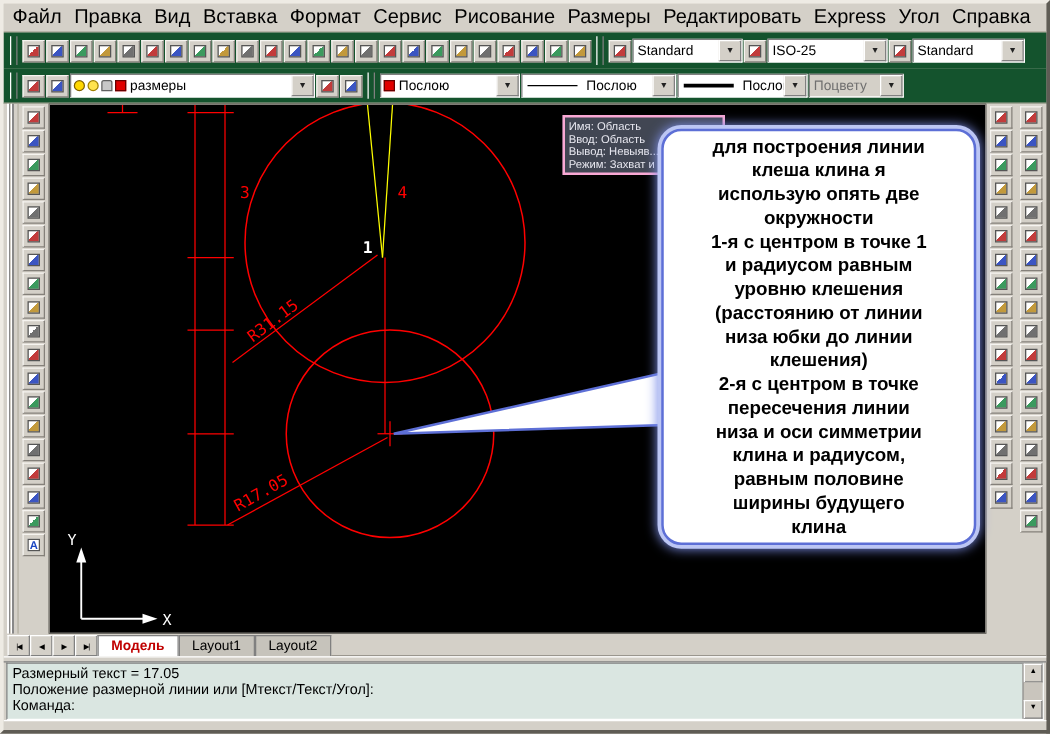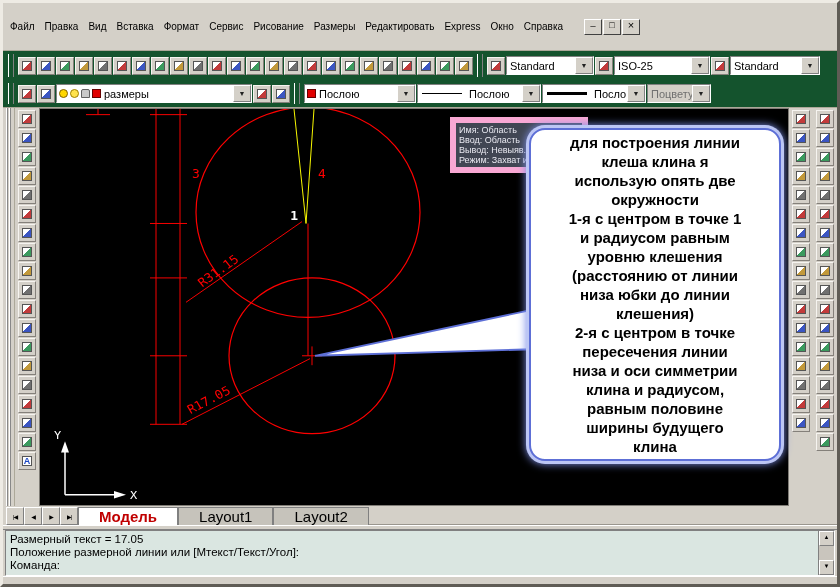--- a/index.html
+++ b/index.html
@@ -12,21 +12,21 @@
   .app-icon::before{content:"A";}
   .title-text{flex:1;white-space:nowrap;overflow:hidden;}
   .winbtn{width:16px;height:14px;flex:0 0 16px;background:#d4d0c8;border:1px solid;border-color:#fff #404040 #404040 #fff;color:#000;font-size:9px;line-height:11px;text-align:center;}
   .winbtn.min::before{content:"_";position:relative;top:-3px;}
   .winbtn.max::before{content:"□";}
   .winbtn.close::before{content:"×";font-size:11px;}
 
   
   .menubar{flex:0 0 19px;display:flex;align-items:center;padding:0 2px;border-bottom:1px solid #aca899;background:#d4d0c8;}
   .menu-items{display:flex;}
-  .menu-item{padding:18px 5px;font-size:10px;white-space:nowrap;}
+  .menu-item{padding:2px 5px;font-size:16px;white-space:nowrap;}
   .search-wrap{margin-left:auto;display:flex;align-items:center;gap:1px;}
   .search-input{width:146px;height:15px;font-size:10px;border:1px solid;border-color:#808080 #fff #fff #808080;padding:0 3px;font-family:"Liberation Sans",sans-serif;color:#555;background:#fff;}
   .mini-btn{width:14px;height:16px;background:#d4d0c8;border:1px solid;border-color:#fff #808080 #808080 #fff;display:flex;align-items:center;justify-content:center;}
   .mini-btn::before{content:"▼";font-size:6px;}
   .child-btns{display:flex;gap:1px;margin-left:16px;}
 
   
   .toolbar{display:flex;align-items:center;gap:1px;padding:2px;overflow:hidden;background:#14532d;}
   .toolbar.row1{flex:0 0 25px;}
   .toolbar.row2{flex:0 0 23px;border-bottom:1px solid #aca899;}
@@ -56,33 +56,33 @@
   .dd.disabled .ddtext{color:#707070;}
 
   
   .main{flex:1;display:flex;min-height:0;}
   .dockstrip{flex:0 0 11px;background:#d4d0c8;border-right:1px solid #aca899;background-image:linear-gradient(90deg,transparent 3px,#fff 3px,#fff 4px,#888 4px,#888 5px,transparent 5px,transparent 6px,#fff 6px,#fff 7px,#888 7px,#888 8px,transparent 8px);}
   .vtoolbar{flex:0 0 24px;display:flex;flex-direction:column;align-items:center;padding-top:2px;gap:1px;background:#d4d0c8;overflow:hidden;}
   .canvas{flex:1;position:relative;background:#000;min-width:0;border:1px solid #7f7c76;box-sizing:border-box;}
   svg.drawing{position:absolute;inset:0;width:100%;height:100%;}
   .drawing text{font-family:"DejaVu Sans Mono",monospace;}
 
-  .tooltip{position:absolute;left:410px;top:8px;width:120px;background:rgba(72,78,92,0.9);border:6px solid #f9a8d4;color:#e8e8f0;font-size:9px;line-height:10px;padding:2px 3px;z-index:1;}
+  .tooltip{position:absolute;left:410px;top:8px;width:120px;background:rgba(72,78,92,0.9);border:2px solid #f9a8d4;color:#e8e8f0;font-size:9px;line-height:10px;padding:2px 3px;z-index:1;}
   .tip-line{white-space:nowrap;overflow:hidden;}
 
   .callout{position:absolute;left:489px;top:19px;width:252px;box-sizing:border-box;background:#fff;border:2px solid #5d6fd6;border-radius:16px;box-shadow:0 0 0 3px #bcc6f4,0 0 9px 3px #7e90ea;padding:3px 6px;z-index:2;font-weight:bold;font-size:15px;line-height:19px;text-align:center;color:#000;white-space:pre-line;}
 
   
   .tabsbar{flex:0 0 17px;display:flex;align-items:stretch;background:#d4d0c8;padding:1px 0 0 3px;}
   .tabnav{width:16px;flex:0 0 16px;border:1px solid;border-color:#fff #808080 #808080 #fff;font-size:6px;display:flex;align-items:center;justify-content:center;background:#d4d0c8;letter-spacing:-1px;}
   .nav-first::before{content:"|◀";}
   .nav-prev::before{content:"◀";}
   .nav-next::before{content:"▶";}
   .nav-last::before{content:"▶|";}
-  .tab{padding:0 20px;font-size:15px;border:1px solid #808080;border-bottom:none;background:#c6c3bb;display:flex;align-items:center;white-space:nowrap;}
+  .tab{padding:0 10px;font-size:11px;border:1px solid #808080;border-bottom:none;background:#c6c3bb;display:flex;align-items:center;white-space:nowrap;}
   .tab.active{background:#fff;color:#c00000;font-weight:bold;}
   .tab-fill{flex:1;border-bottom:1px solid #9a968e;}
 
   
   .splitter{flex:0 0 3px;background:#d4d0c8;border-top:1px solid #fff;border-bottom:1px solid #808080;}
   .cmd{flex:0 0 44px;display:flex;margin:0 2px;background:#dae6e1;border:1px solid;border-color:#808080 #fff #fff #808080;}
   .cmdtext{flex:1;font-family:Liberation Sans, sans-serif;font-size:11.5px;line-height:13px;padding:2px 4px;color:#000;overflow:hidden;}
   .cmd-line{white-space:nowrap;}
   .vsb{flex:0 0 15px;display:flex;flex-direction:column;background:#d4d0c8;border-left:1px solid #808080;}
   .sbbtn{height:13px;border:1px solid;border-color:#fff #808080 #808080 #fff;background:#d4d0c8;font-size:6px;text-align:center;line-height:11px;}
@@ -102,21 +102,21 @@
         <div class="menu-item">Файл</div>
         <div class="menu-item">Правка</div>
         <div class="menu-item">Вид</div>
         <div class="menu-item">Вставка</div>
         <div class="menu-item">Формат</div>
         <div class="menu-item">Сервис</div>
         <div class="menu-item">Рисование</div>
         <div class="menu-item">Размеры</div>
         <div class="menu-item">Редактировать</div>
         <div class="menu-item">Express</div>
-        <div class="menu-item">Окно</div>
+        <div class="menu-item">Угол</div>
         <div class="menu-item">Справка</div>
       </div>
     <div class="child-btns">
       <span class="winbtn min"></span>
       <span class="winbtn max"></span>
       <span class="winbtn close"></span>
     </div>
   </div>
 
   <div class="toolbar row1">
@@ -260,21 +260,21 @@
     <div class="dd" style="width:124px">
       <span class="linesample"></span>
       <span class="ddtext">Послою</span>
       <span class="arrow"></span>
     </div>
     <div class="dd" style="width:104px">
       <span class="linesample thick"></span>
       <span class="ddtext">Послою</span>
       <span class="arrow"></span>
     </div>
-    <div class="dd disabled" style="width:64px">
+    <div class="dd disabled" style="width:76px">
       <span class="ddtext">Поцвету</span>
       <span class="arrow"></span>
     </div>
   </div>
 
   <div class="main">
     <div class="dockstrip"></div>
     <div class="vtoolbar">
         <div class="tbtn">
           <span class="glyph c0"></span>

